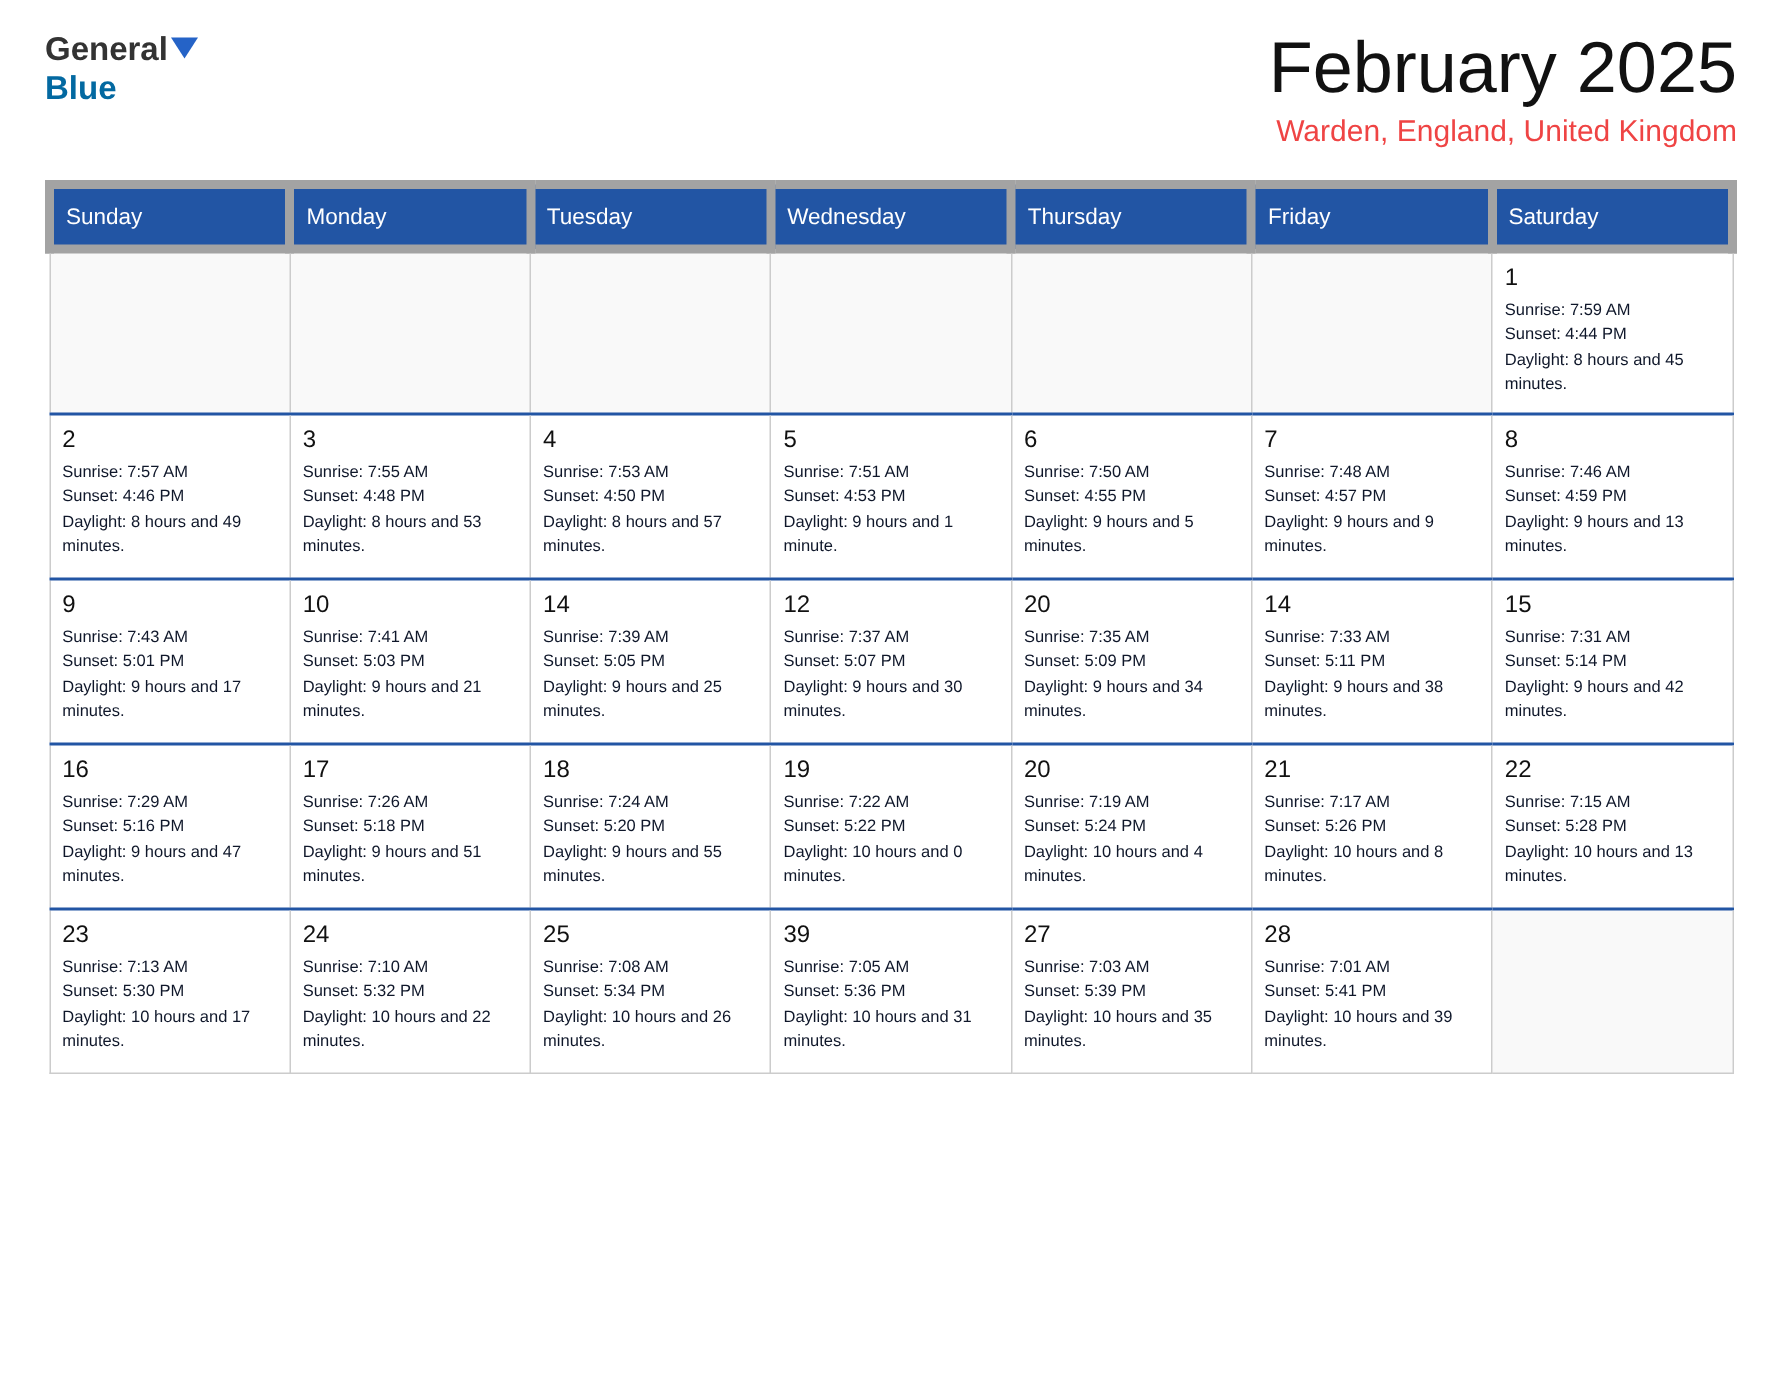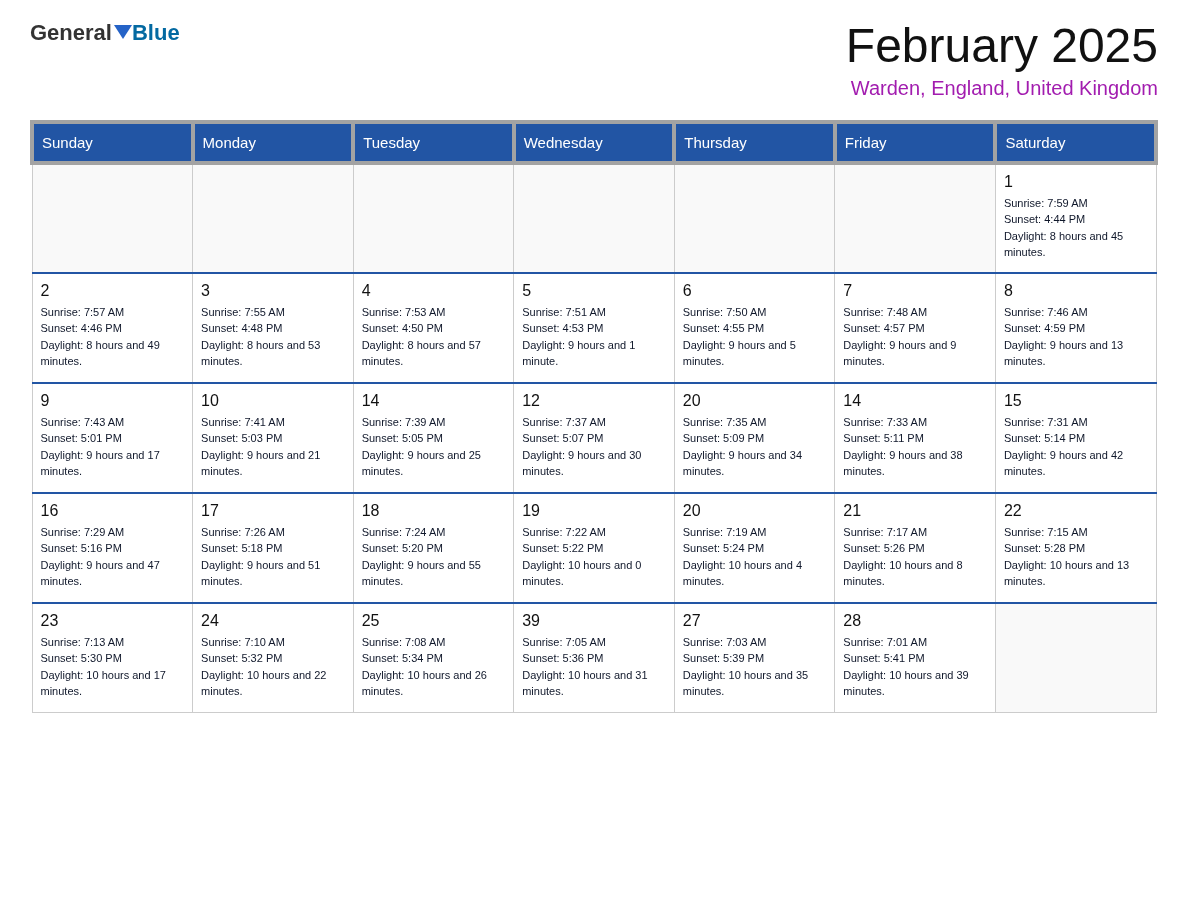--- a/index.html
+++ b/index.html
@@ -26,54 +26,54 @@
       font-weight: bold;
       color: #333;
     }
     .logo-text-blue {
       font-size: 22px;
       font-weight: bold;
       color: #0369a1;
     }
     .logo-wrapper {
       display: flex;
-      flex-direction: row;
+      flex-direction: column;
     }
     .logo-line1 {
       display: flex;
       align-items: center;
     }
     .title-section {
       text-align: right;
     }
     .month-title {
       font-size: 48px;
       font-weight: normal;
       color: #111;
       line-height: 1.1;
       margin-left: 27px;
     }
     .location-title {
       font-size: 20px;
-      color: #a21caf;
+      color: #ef4444;
       margin-top: 4px;
     }
     .calendar {
       width: 100%;
       border-collapse: collapse;
       table-layout: fixed;
     }
     .calendar th {
       background-color: #2255a4;
       color: #fff;
       padding: 10px 8px;
       font-size: 15px;
       font-weight: normal;
       text-align: left;
-      border: 4px solid #a3a3a3;
+      border: 6px solid #a3a3a3;
     }
     .calendar td {
       vertical-align: top;
       padding: 8px;
       border: 1px solid #ccc;
       border-top: 2px solid #2255a4;
       font-size: 12px;
       height: 110px;
       width: 14.28%;
     }

